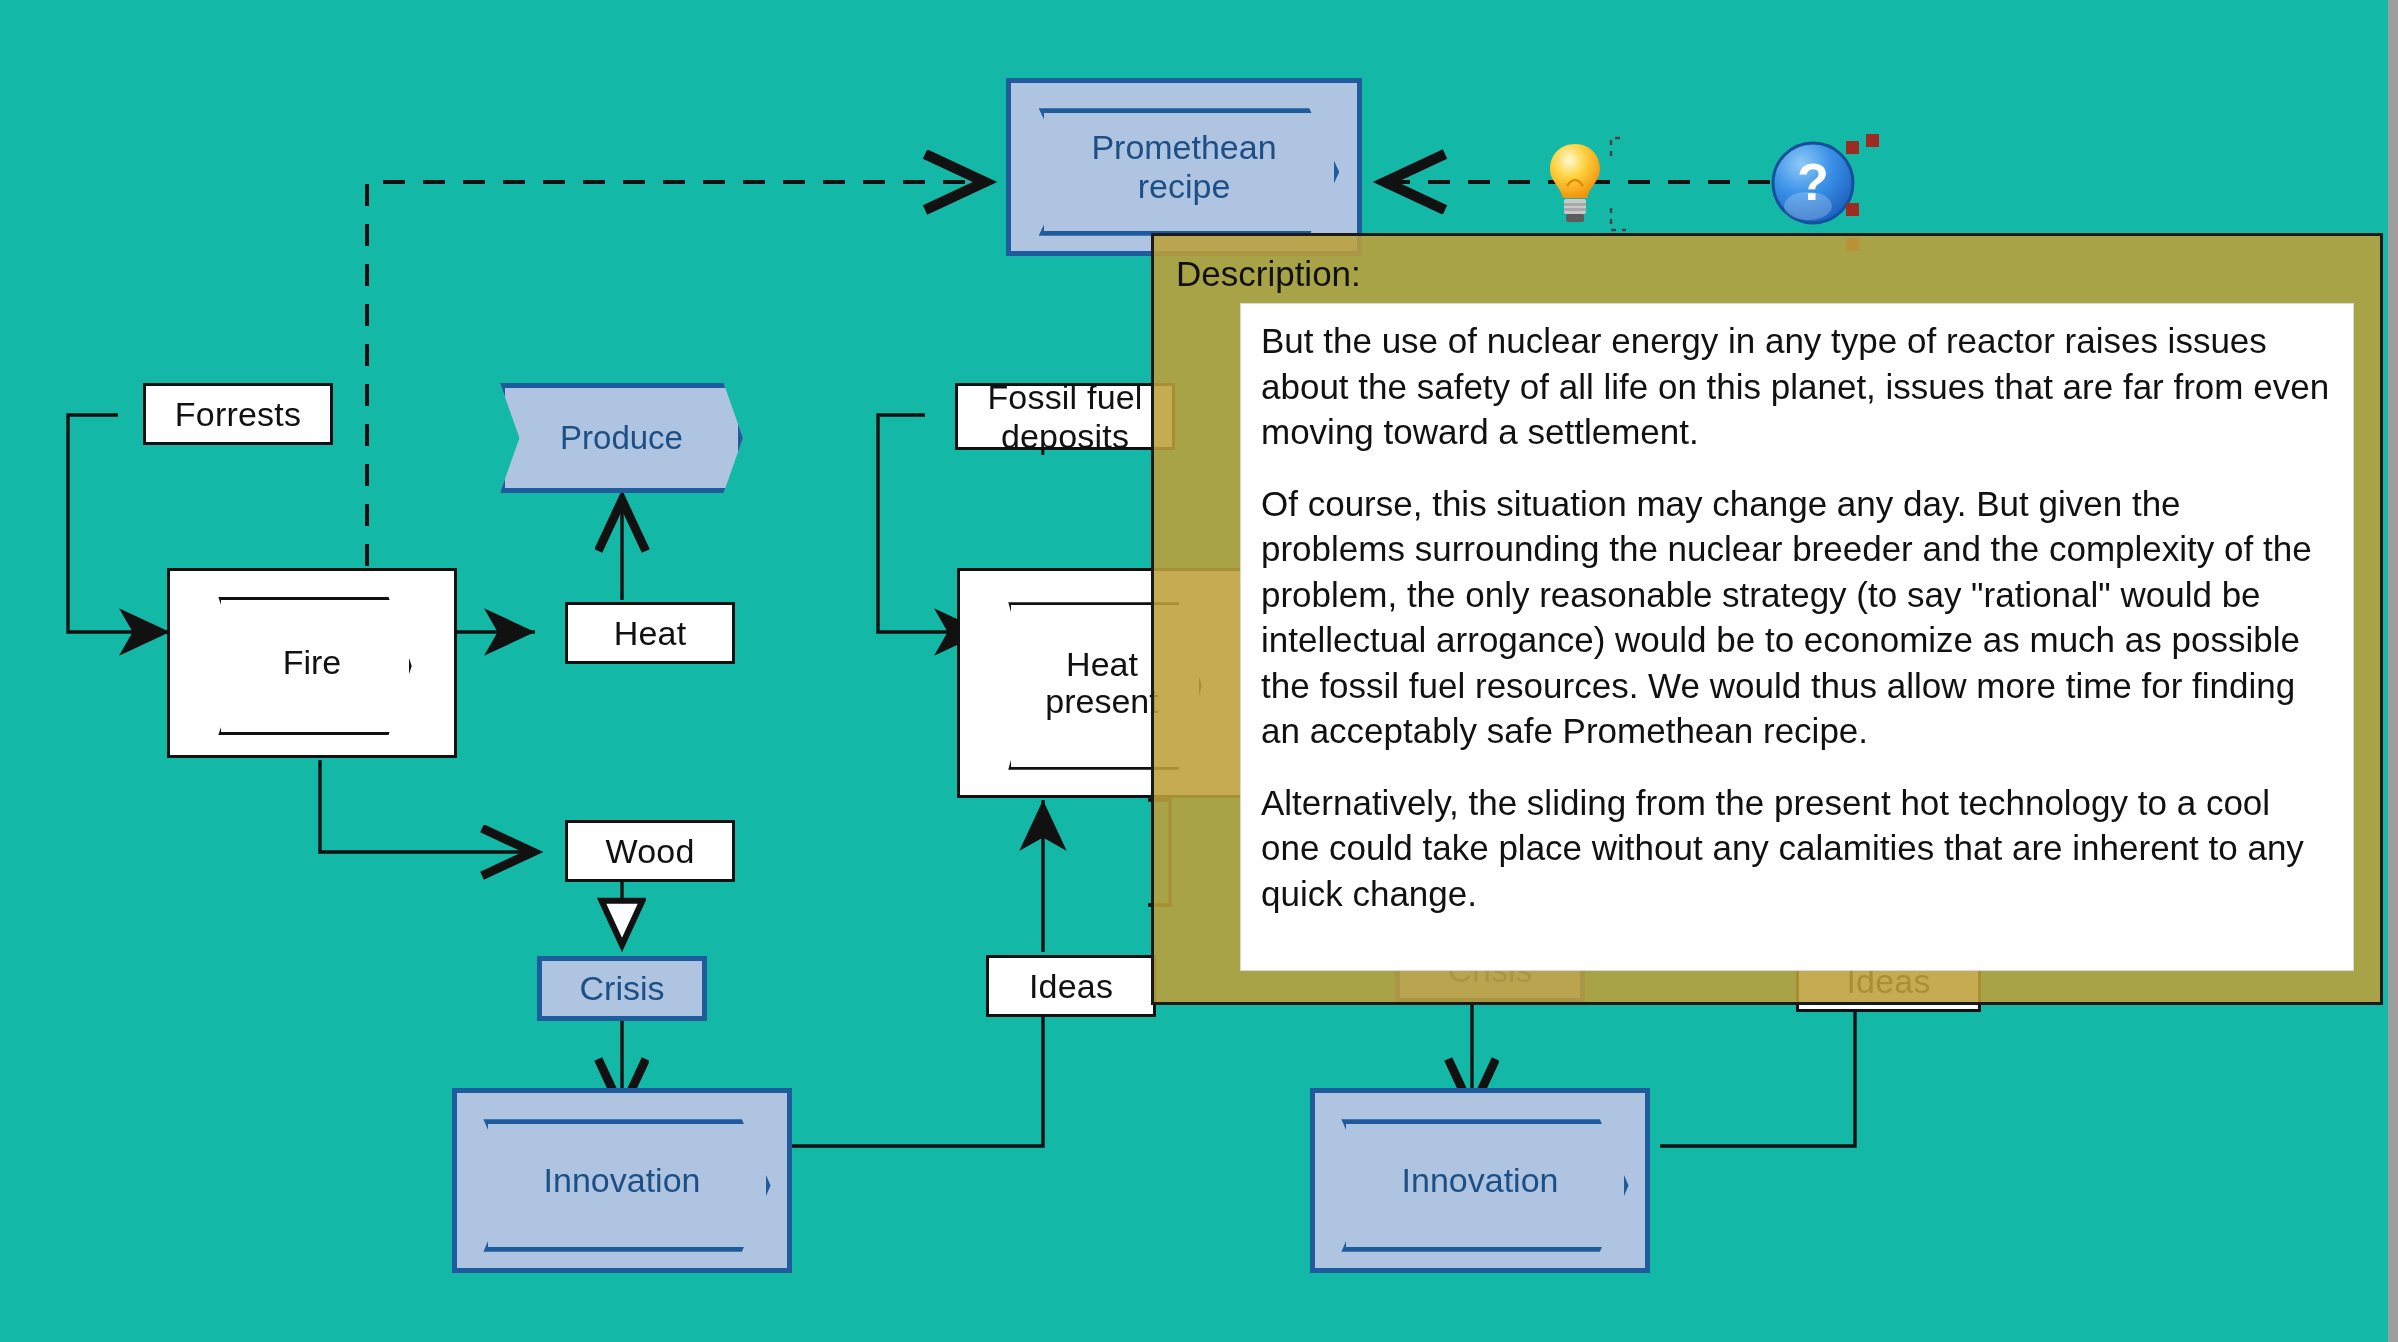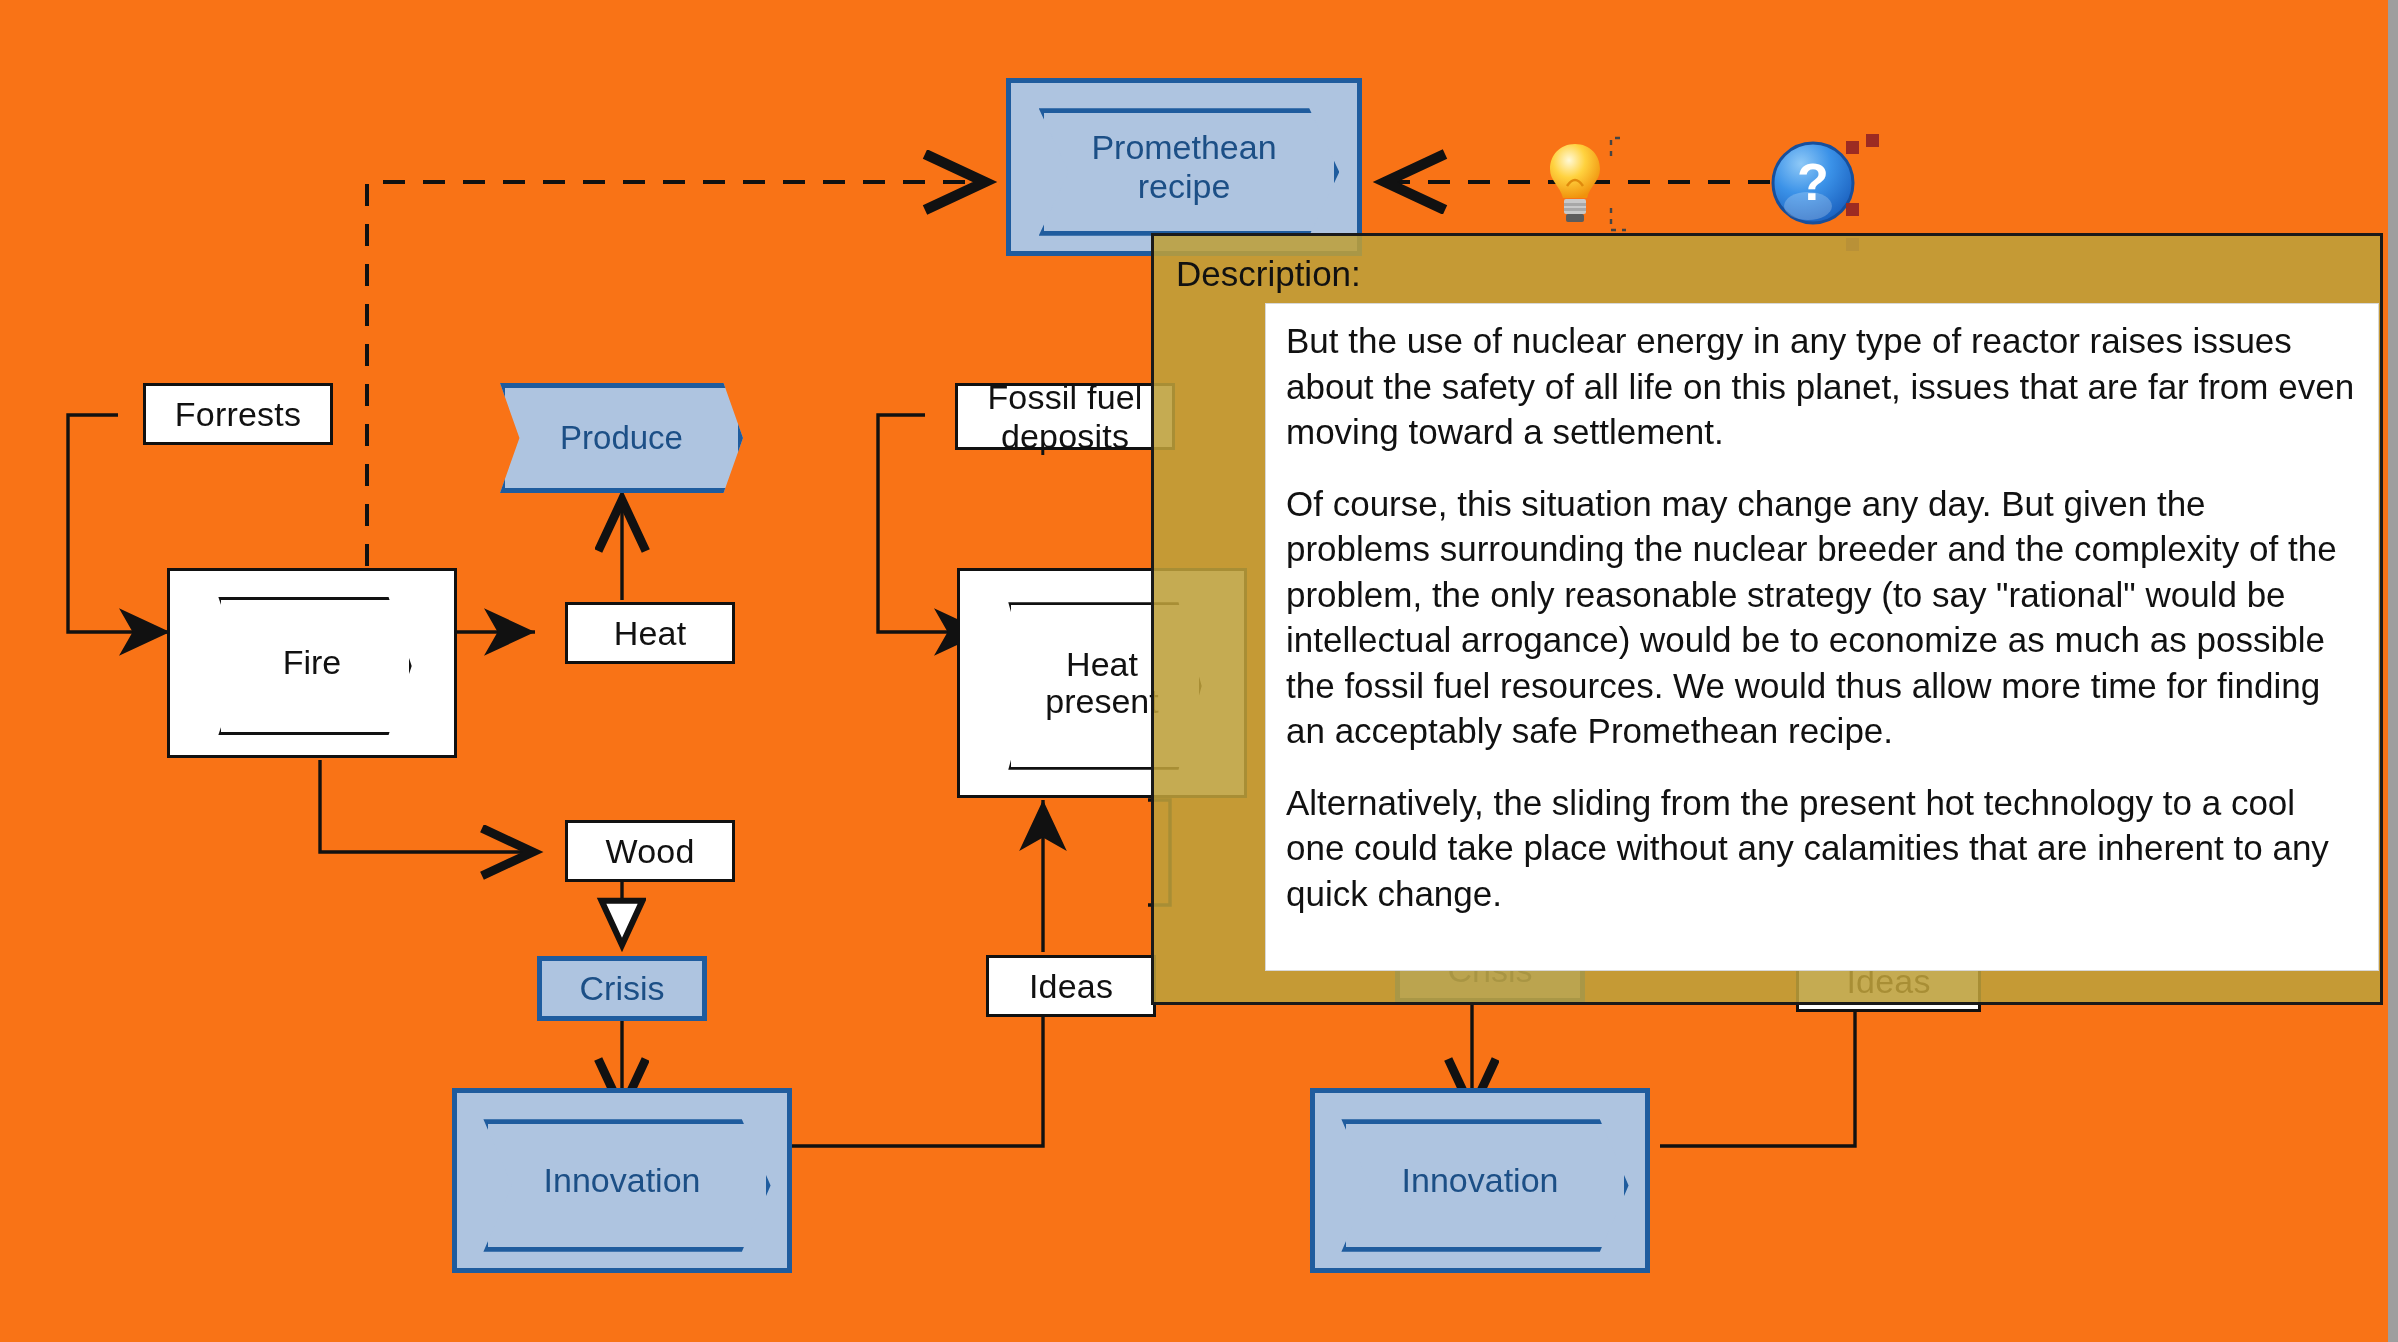--- a/index.html
+++ b/index.html
@@ -1,19 +1,19 @@
 <!DOCTYPE html>
 <html><head>
 <meta charset="utf-8">
 <style>
   html,body{margin:0;padding:0;background:#9e9e9e;}
   body{font-family:"Liberation Sans",sans-serif;}
   #stage{
     position:relative;width:2398px;height:1342px;overflow:hidden;
-    background:#f97316;
+    background:#14b8a6;
     box-sizing:border-box;
     border-right:10px solid #9e9e9e;
   }
   #canvas{position:absolute;inset:0;}
   svg.layer{position:absolute;left:0;top:0;width:2398px;height:1342px;overflow:visible;}
 
   
   .node{position:absolute;box-sizing:border-box;display:flex;align-items:center;justify-content:center;text-align:center;}
 
   .plain-box{
@@ -57,21 +57,21 @@
   
   #descPanel{
     position:absolute;left:1151px;top:233px;width:1232px;height:772px;
     background:rgba(189,159,58,.88);
     border:3px solid #1a1a1a;box-sizing:border-box;
     padding:14px 18px 7px 18px;
   }
   #descLabel{color:#111111;font-size:35px;line-height:1;margin:6px 0 12px 4px;}
   #descBody{
     background:#ffffff;border:1px solid #d8d8d8;box-sizing:border-box;
-    margin-left:93px;width:1114px;height:668px;
+    margin-left:68px;width:1114px;height:668px;
     padding:14px 20px;overflow:hidden;
     color:#111111;font-size:35px;line-height:1.30;
   }
   #descBody p{margin:0 0 26px 0;}
   #descBody p:last-child{margin-bottom:0;}
 </style>
 </head>
 <body>
 
 <div id="stage">

